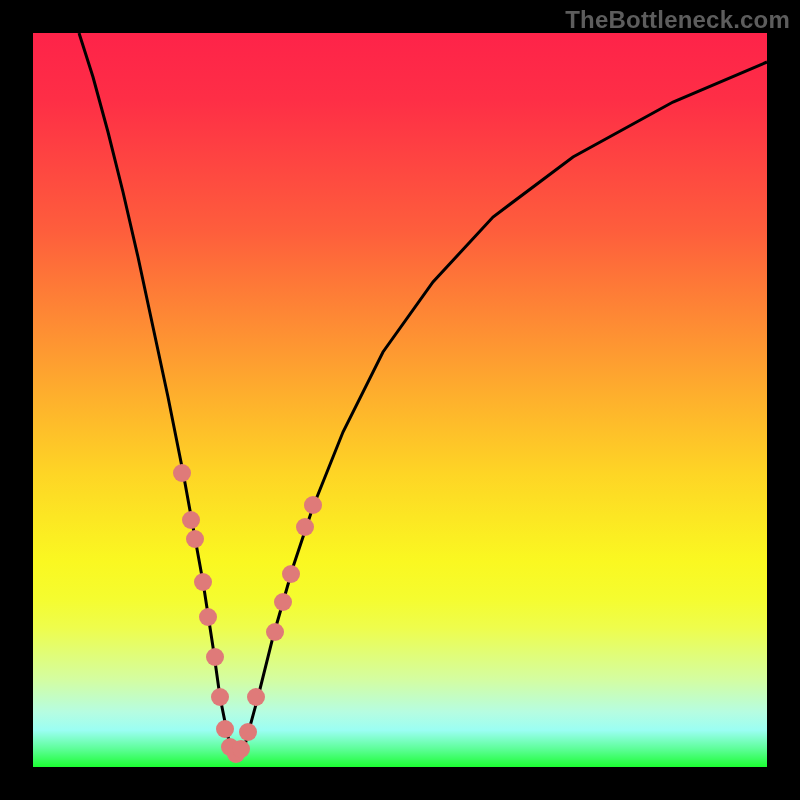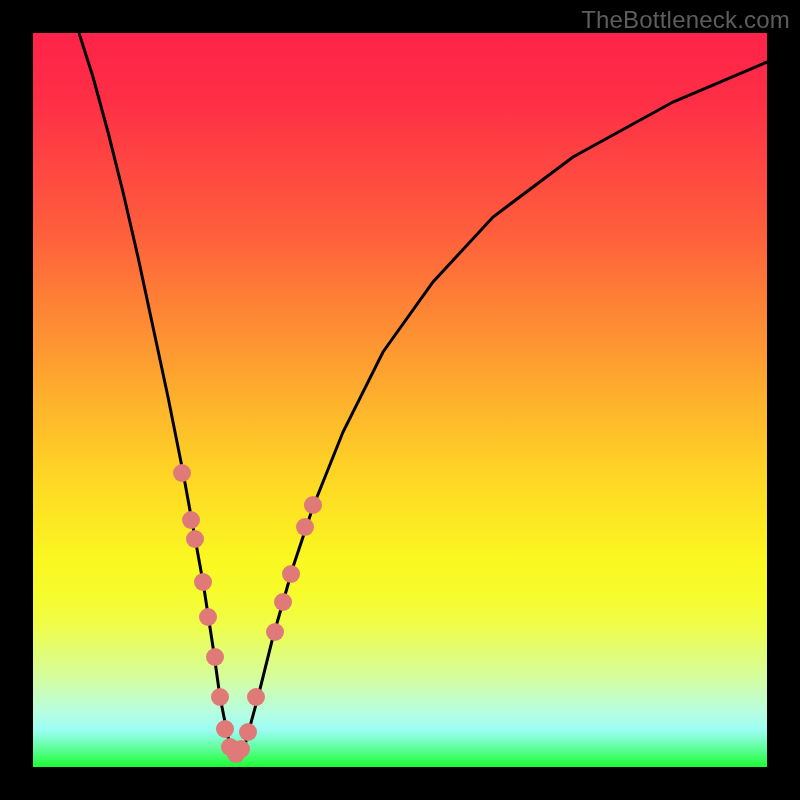--- a/index.html
+++ b/index.html
@@ -38,21 +38,21 @@
       #5efe9a 97.5%,
       #1cfe32 100%
     );
   }
   .watermark {
     position: absolute;
     top: 6px;
     right: 10px;
     color: #5d5d5d;
     font-size: 24px;
-    font-weight: 400;
+    font-weight: 700;
     letter-spacing: 0.2px;
     user-select: none;
   }
   svg.curve {
     position: absolute;
     left: 0; top: 0;
     width: 734px; height: 734px;
   }
 </style>
 </head>

